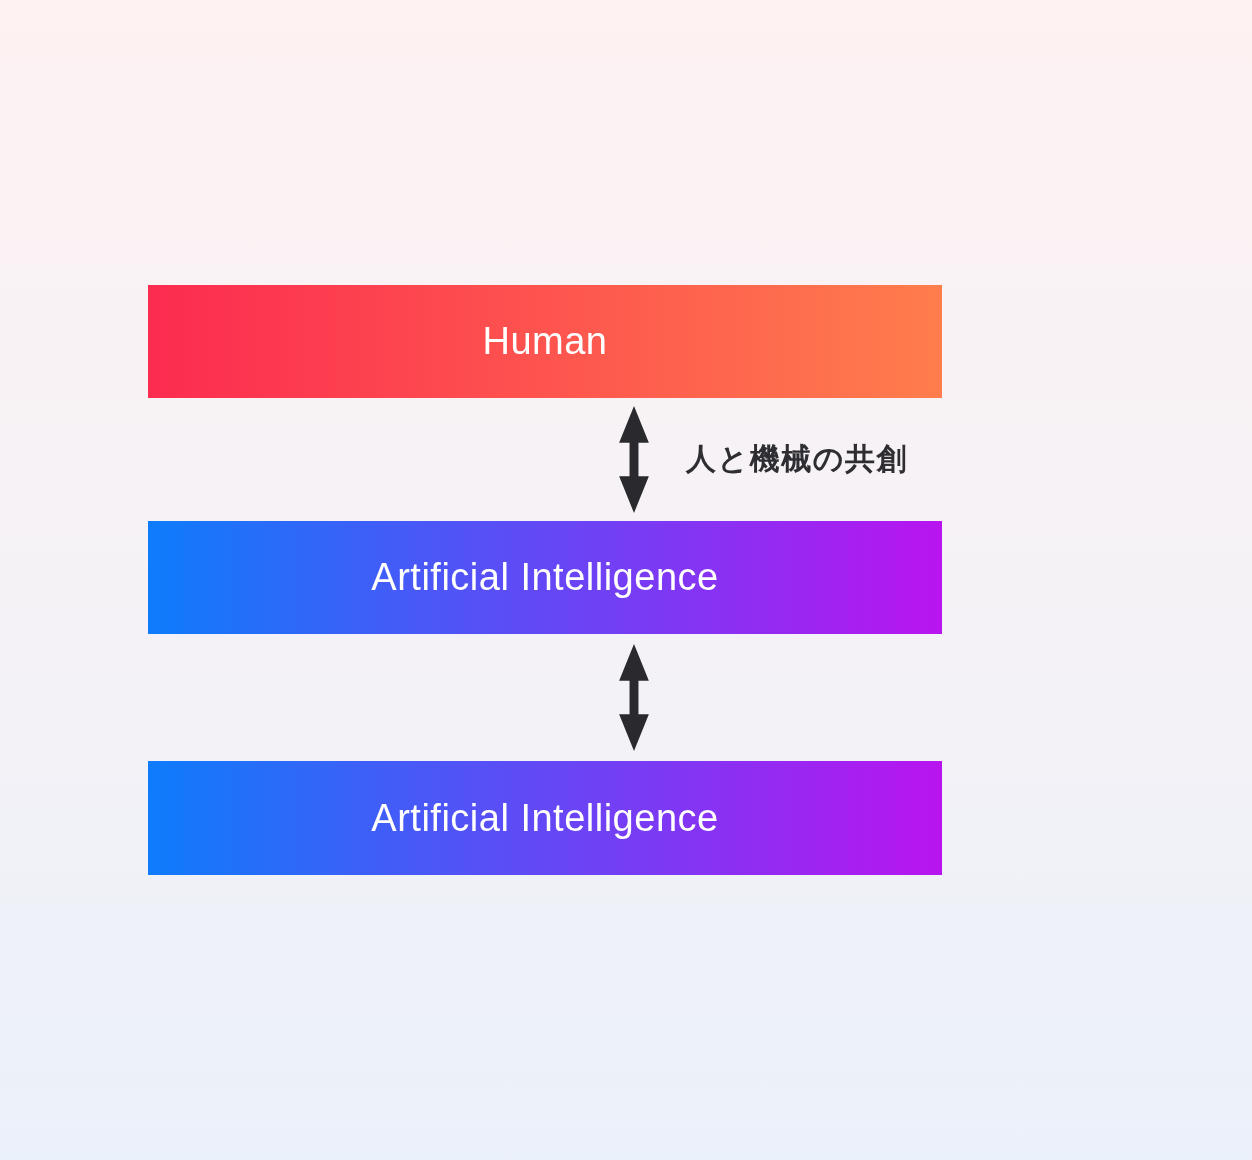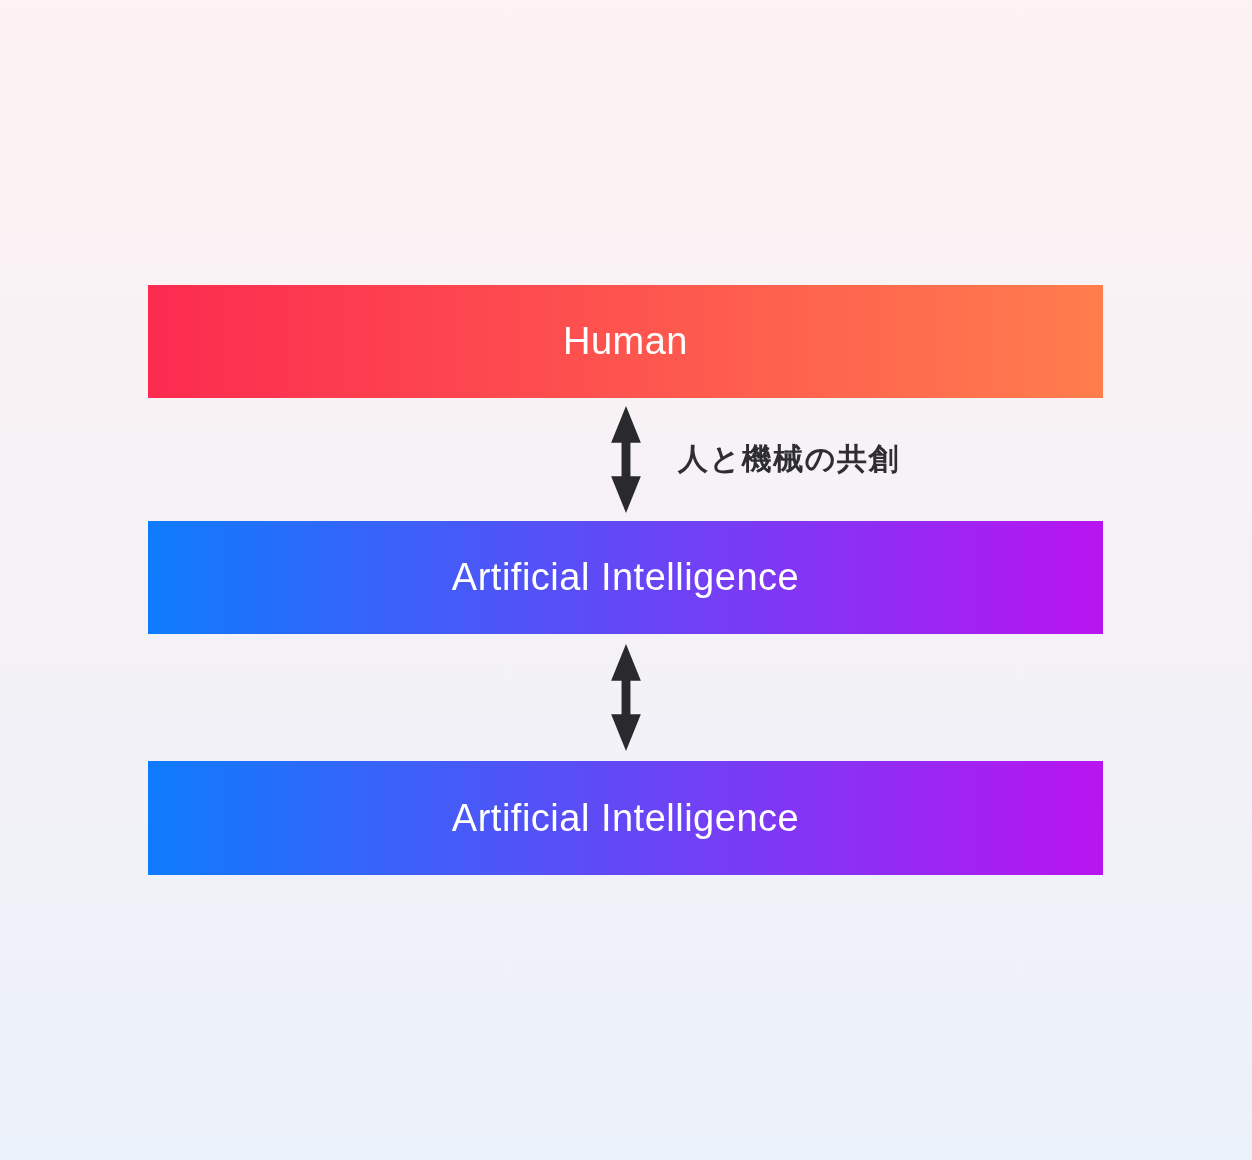--- a/index.html
+++ b/index.html
@@ -14,21 +14,21 @@
   .canvas {
     position: relative;
     width: 1252px;
     height: 1160px;
     background: linear-gradient(180deg, #fef2f2 0%, #f5f2f6 50%, #ebf1fa 100%);
   }
 
   .bar {
     position: absolute;
     left: 148px;
-    width: 955px;
+    width: 794px;
     height: 113px;
     display: flex;
     align-items: center;
     justify-content: center;
   }
 
   .bar--human {
     top: 285px;
     background: linear-gradient(90deg, #fc2b50 0%, #ff7d4d 100%);
   }
@@ -46,21 +46,21 @@
 
   .bar-label {
     color: #ffffff;
     font-size: 38px;
     font-weight: 500;
     letter-spacing: 0.5px;
   }
 
   .connector {
     position: absolute;
-    left: 148px;
+    left: 156px;
     width: 955px;
     display: flex;
     align-items: center;
     padding-left: 462px;
   }
 
   .connector--1 { top: 398px; height: 123px; }
   .connector--2 { top: 634px; height: 127px; }
 
   .arrow-icon {

